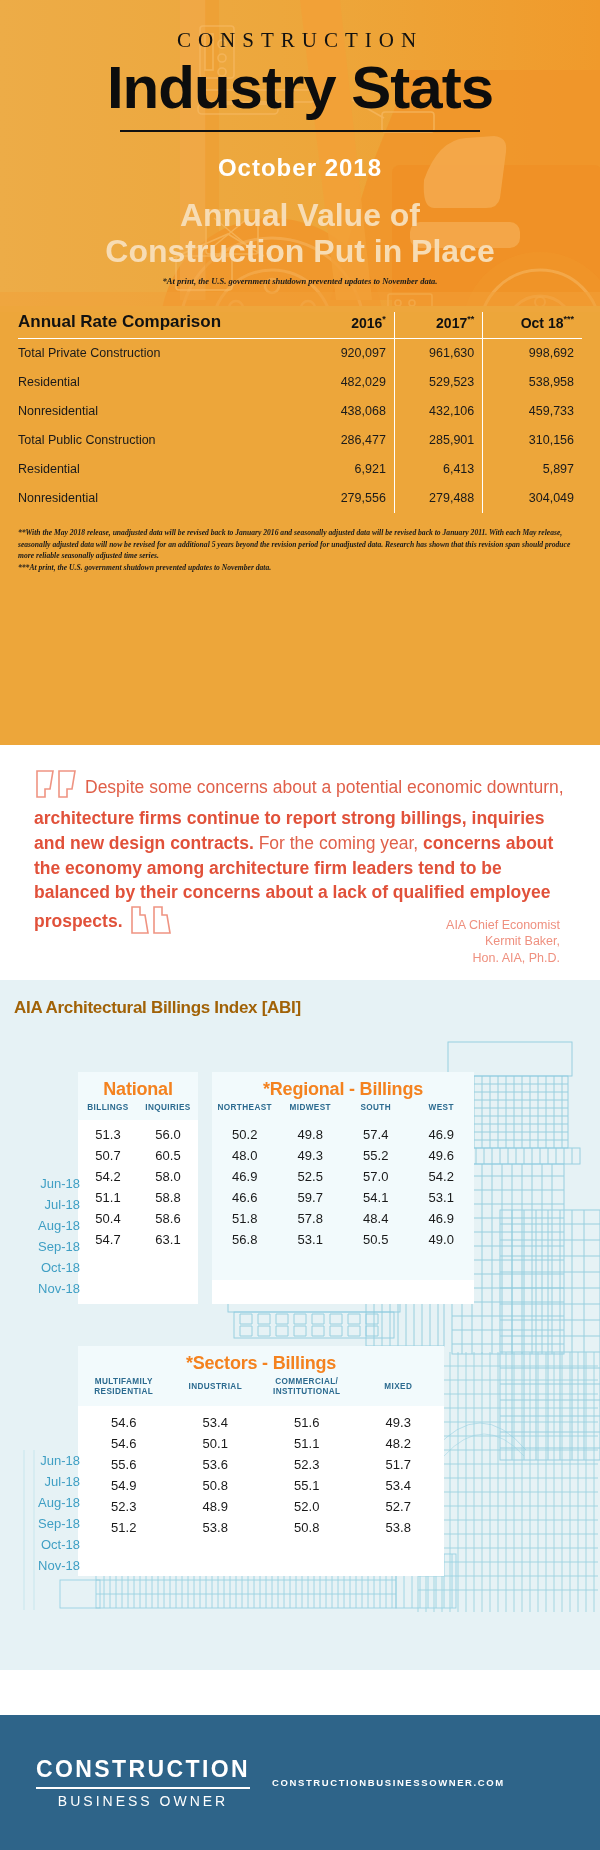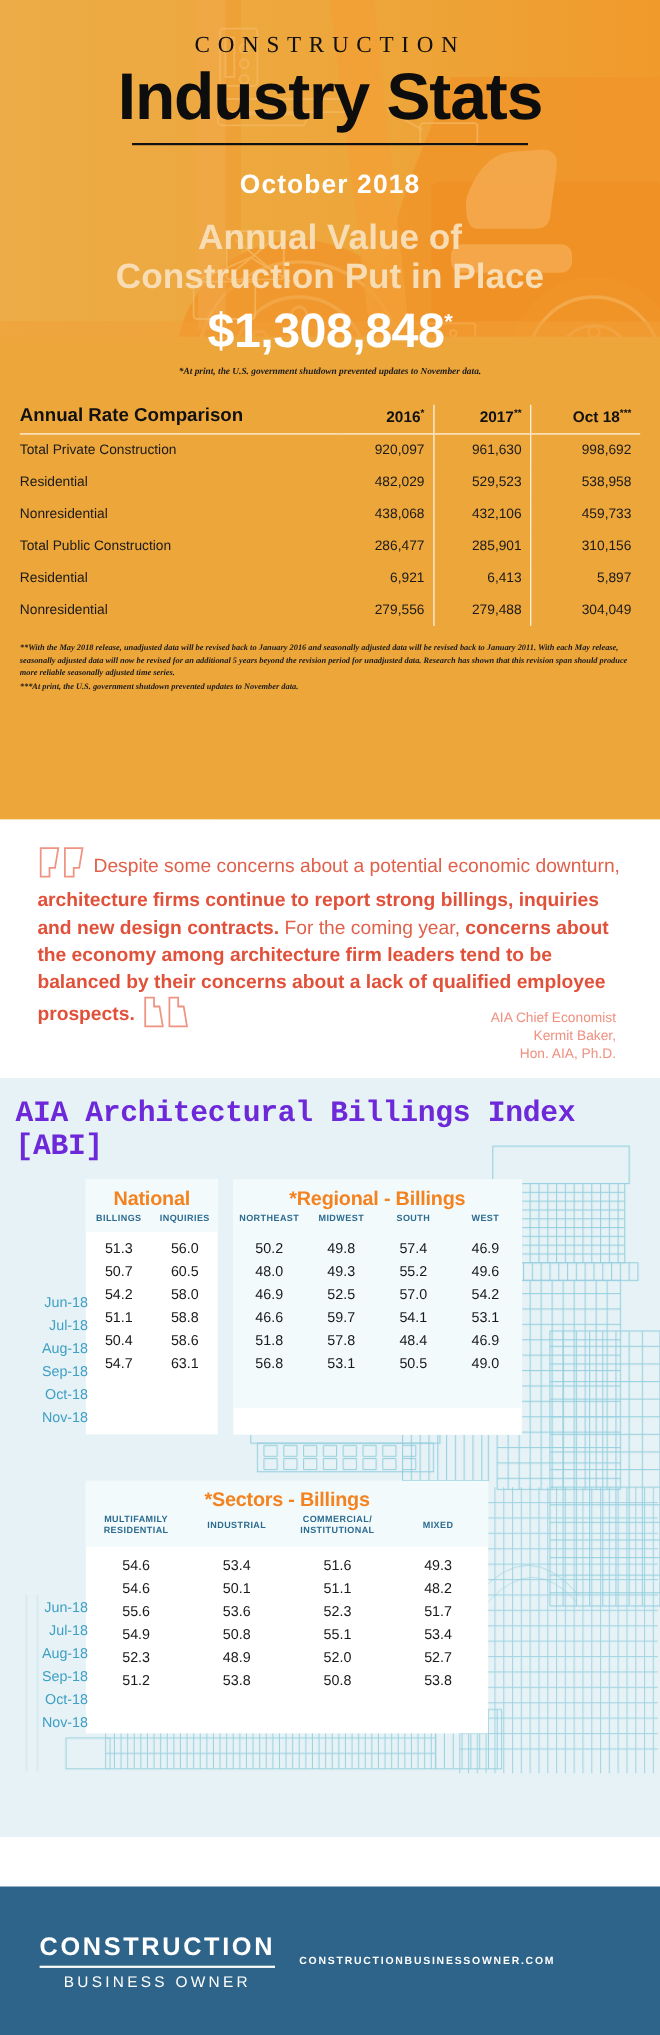--- a/index.html
+++ b/index.html
@@ -101,23 +101,22 @@
   }
 
   
   .abi {
     position: relative; width: 600px; height: 690px;
     background: #e6f2f5; overflow: hidden;
   }
   .abi-art { position: absolute; inset: 0; }
   .abi-title {
     position: relative; z-index: 5;
-    font-size: 27px; font-weight: 700; color: #6d28d9; letter-spacing: -0.3px;
+    font-size: 17px; font-weight: 700; color: #a16207; letter-spacing: -0.3px;
     padding: 18px 0 0 14px;
-    font-family: Liberation Mono, monospace;
   }
 
   .card {
     position: absolute; z-index: 4; background: #ffffff;
   }
   .card-hdr { background: #f2fafc; padding-top: 7px; }
   .card-title {
     text-align: center; color: #f4821f; font-size: 18px; font-weight: 700;
     letter-spacing: -0.2px;
   }
@@ -224,23 +223,20 @@
 
     <div class="hero-inner">
       <div class="kicker">CONSTRUCTION</div>
       <div class="bigtitle">Industry Stats</div>
       <div class="rule"></div>
       <div class="monthyear">October 2018</div>
       <div class="subhead">
         <span>Annual Value of</span><br>
         <span>Construction Put in Place</span>
       </div>
-      <div class="bignum">
-        <span>$1,308,848</span><sup>*</sup>
-      </div>
       <div class="print-note">*At print, the U.S. government shutdown prevented updates to November data.</div>
     </div>
 
     <div class="tbl-wrap">
       <table class="stats">
         <thead>
           <tr class="head-row">
             <th class="lbl">Annual Rate Comparison</th>
             <th class="yr">
               <span>2016</span><sup>*</sup>

